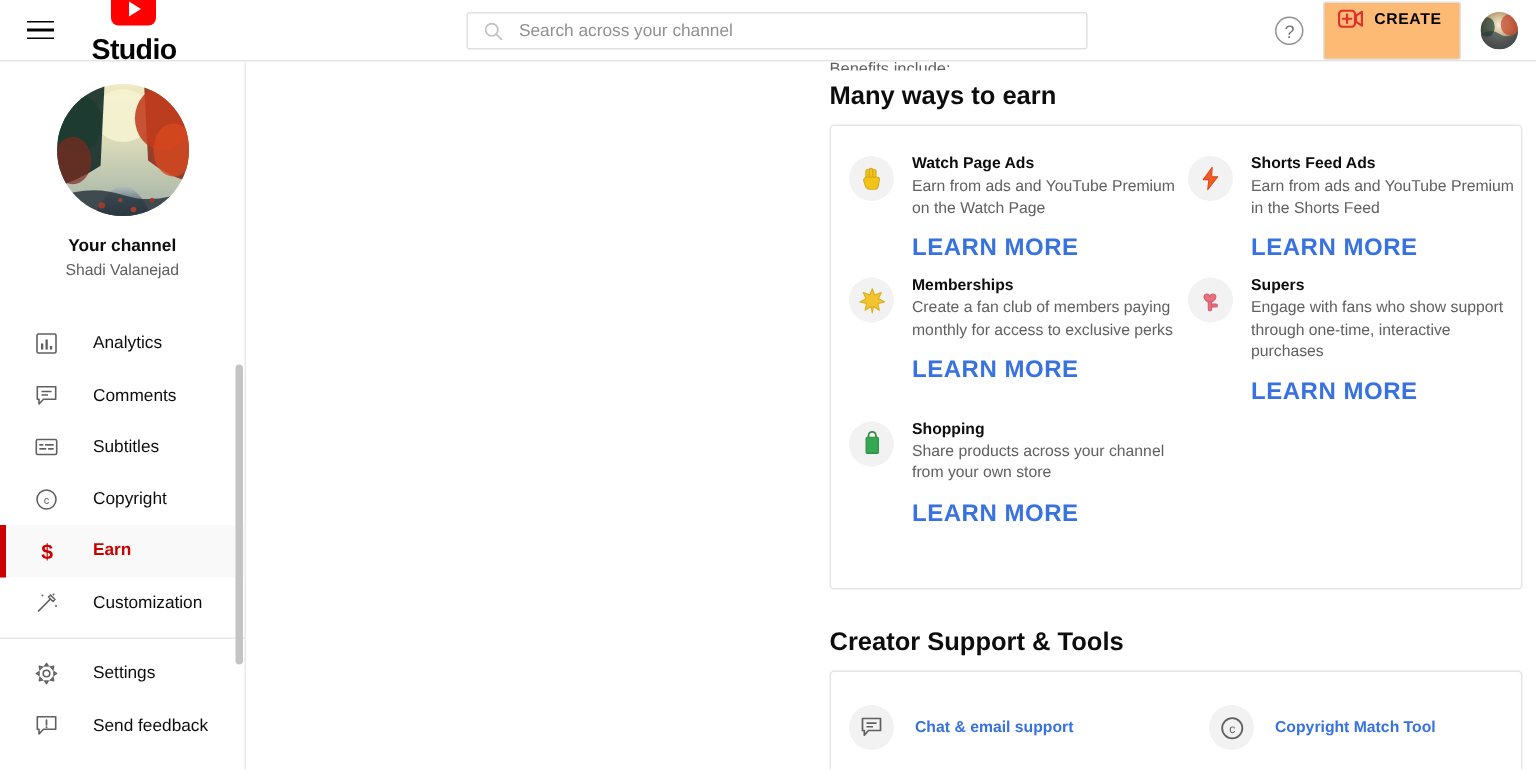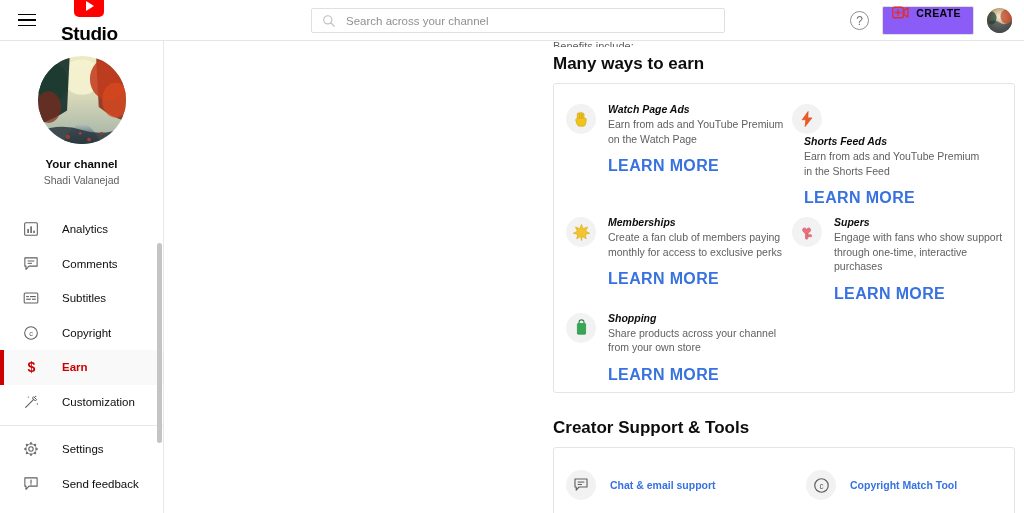--- a/index.html
+++ b/index.html
@@ -74,23 +74,23 @@
     position: absolute; right: 12px; top: 0;
     height: 41px; display: flex; align-items: center; gap: 13px;
   }
   .help-btn {
     width: 19px; height: 19px; border-radius: 50%;
     border: 1.2px solid #909090;
     display: flex; align-items: center; justify-content: center;
     font-size: 12px; color: #717171; cursor: pointer;
   }
   .create-btn {
-    height: 29px; display: flex; align-items: center; gap: 7px;
+    height: 39px; display: flex; align-items: center; gap: 7px;
     border: 1px solid #e0e0e0; border-radius: 2px;
-    padding: 0 12px 16px 9px; cursor: pointer; background: #8b5cf6;
+    padding: 0 12px 16px 9px; cursor: pointer; background: #fdba74;
   }
   .create-icon {
     width: 17px; height: 13px; flex: 0 0 auto;
   }
   .create-label {
     font-size: 10.5px; font-weight: bold;
     color: #030303; letter-spacing: 0.4px;
   }
   .avatar-sm {
     width: 25px; height: 25px; border-radius: 50%;
@@ -189,35 +189,34 @@
   .feat-icon {
     width: 30px; height: 30px; border-radius: 50%;
     background: #f2f2f2; flex: 0 0 auto;
     display: flex; align-items: center; justify-content: center;
     margin-top: 2px;
   }
   .feat-body { margin-left: 12px; width: 176px; }
   .feat-title {
     font-size: 10.5px; font-weight: bold; color: #0d0d0d;
     line-height: 14px;
-    font-style: italic;
   }
   .feat-desc {
     font-size: 10.5px; color: #606060;
     line-height: 14.5px; margin-top: 1px;
   }
   .learn-more {
     display: inline-block; margin-top: 11px;
     font-size: 16px; font-weight: bold;
     color: #3772e0; letter-spacing: 0.35px;
     cursor: pointer; text-decoration: none;
   }
   
   .f-watch     { grid-column: 1; grid-row: 1; }
-  .f-shorts    { grid-column: 2; grid-row: 1; flex-direction: column; }
+  .f-shorts    { grid-column: 2; grid-row: 1; }
   .f-member    { grid-column: 1; grid-row: 2; }
   .f-supers    { grid-column: 2; grid-row: 2; }
   .f-shopping  { grid-column: 1; grid-row: 3; }
 
   .tools-grid {
     display: grid; grid-template-columns: 240px 240px;
     padding: 22px 0 0 12px;
   }
   .tool {
     display: flex; align-items: center;

